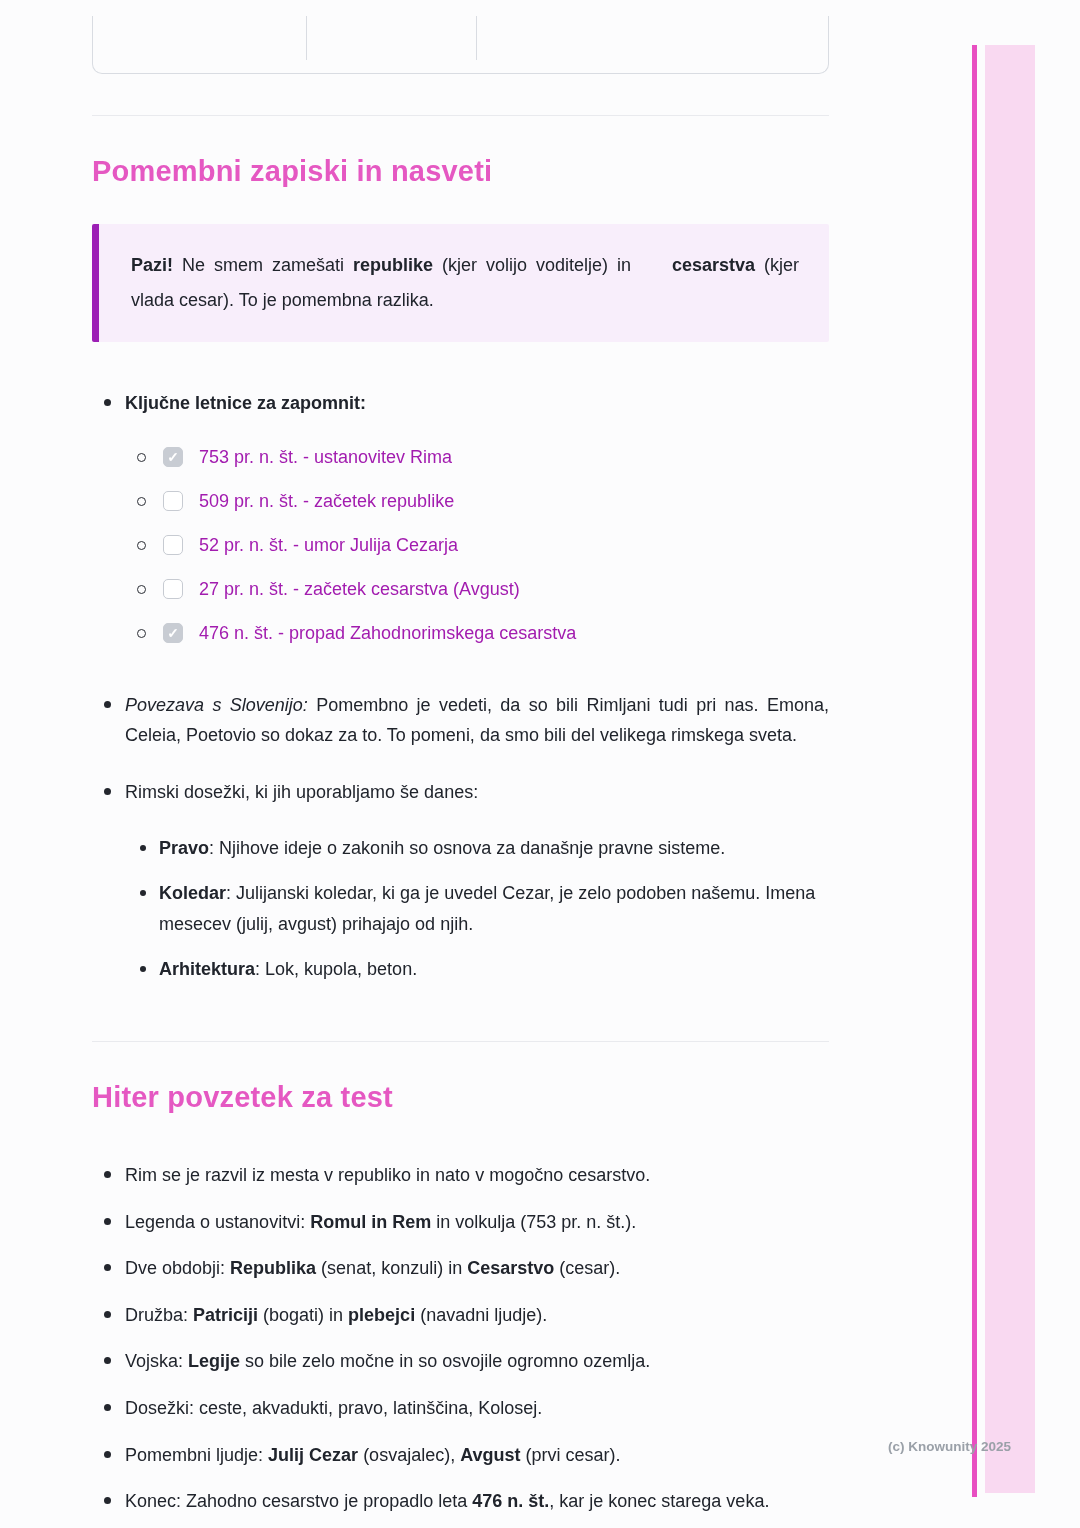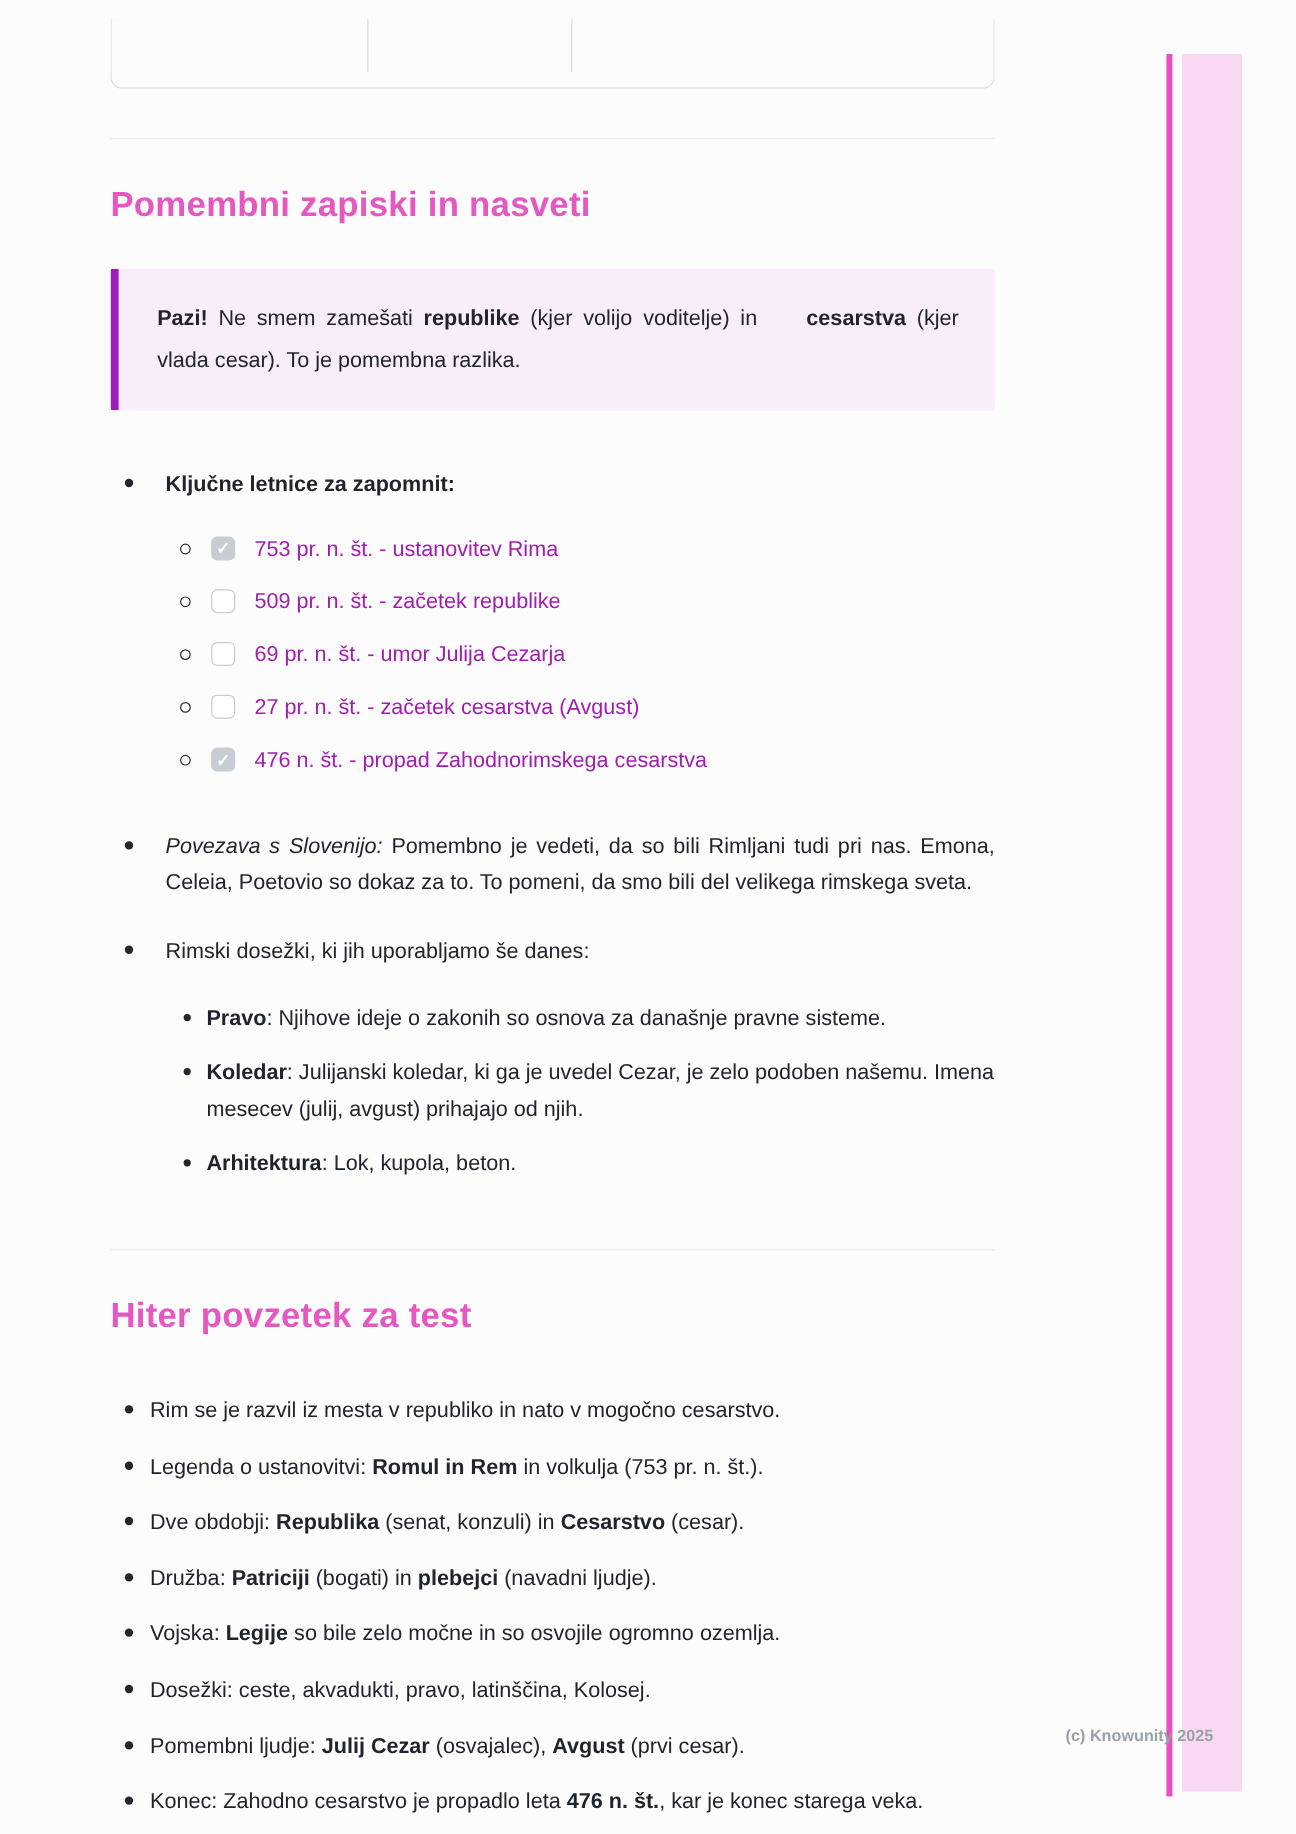--- a/index.html
+++ b/index.html
@@ -61,21 +61,21 @@
     border-radius: 2px;
   }
   .callout p {
     font-size: 18px;
     line-height: 1.95;
     text-align: justify;
     color: #20242c;
   }
 
   .main-list { margin-top: 46px; }
-  .mli { display: flex; margin-bottom: 26px; gap: 13px; }
+  .mli { display: flex; margin-bottom: 26px; }
   .mli > .dot {
     flex: 0 0 auto;
     width: 7px; height: 7px;
     border-radius: 50%;
     background: #23262d;
     margin: 11px 14px 0 12px;
   }
   .li-body { flex: 1; font-size: 18px; line-height: 1.7; }
   .li-body p { font-size: 18px; line-height: 1.7; }
   .justify { text-align: justify; }
@@ -199,21 +199,21 @@
 
           <div class="check-row">
             <span class="circle-marker"></span>
             <span class="checkbox" data-checked="false"></span>
             <span class="check-text">509 pr. n. št. - začetek republike</span>
           </div>
 
           <div class="check-row">
             <span class="circle-marker"></span>
             <span class="checkbox" data-checked="false"></span>
-            <span class="check-text">69 pr. n. št. - umor Julija Cezarja</span>
+            <span class="check-text">52 pr. n. št. - umor Julija Cezarja</span>
           </div>
 
           <div class="check-row">
             <span class="circle-marker"></span>
             <span class="checkbox" data-checked="false"></span>
             <span class="check-text">27 pr. n. št. - začetek cesarstva (Avgust)</span>
           </div>
 
           <div class="check-row">
             <span class="circle-marker"></span>

